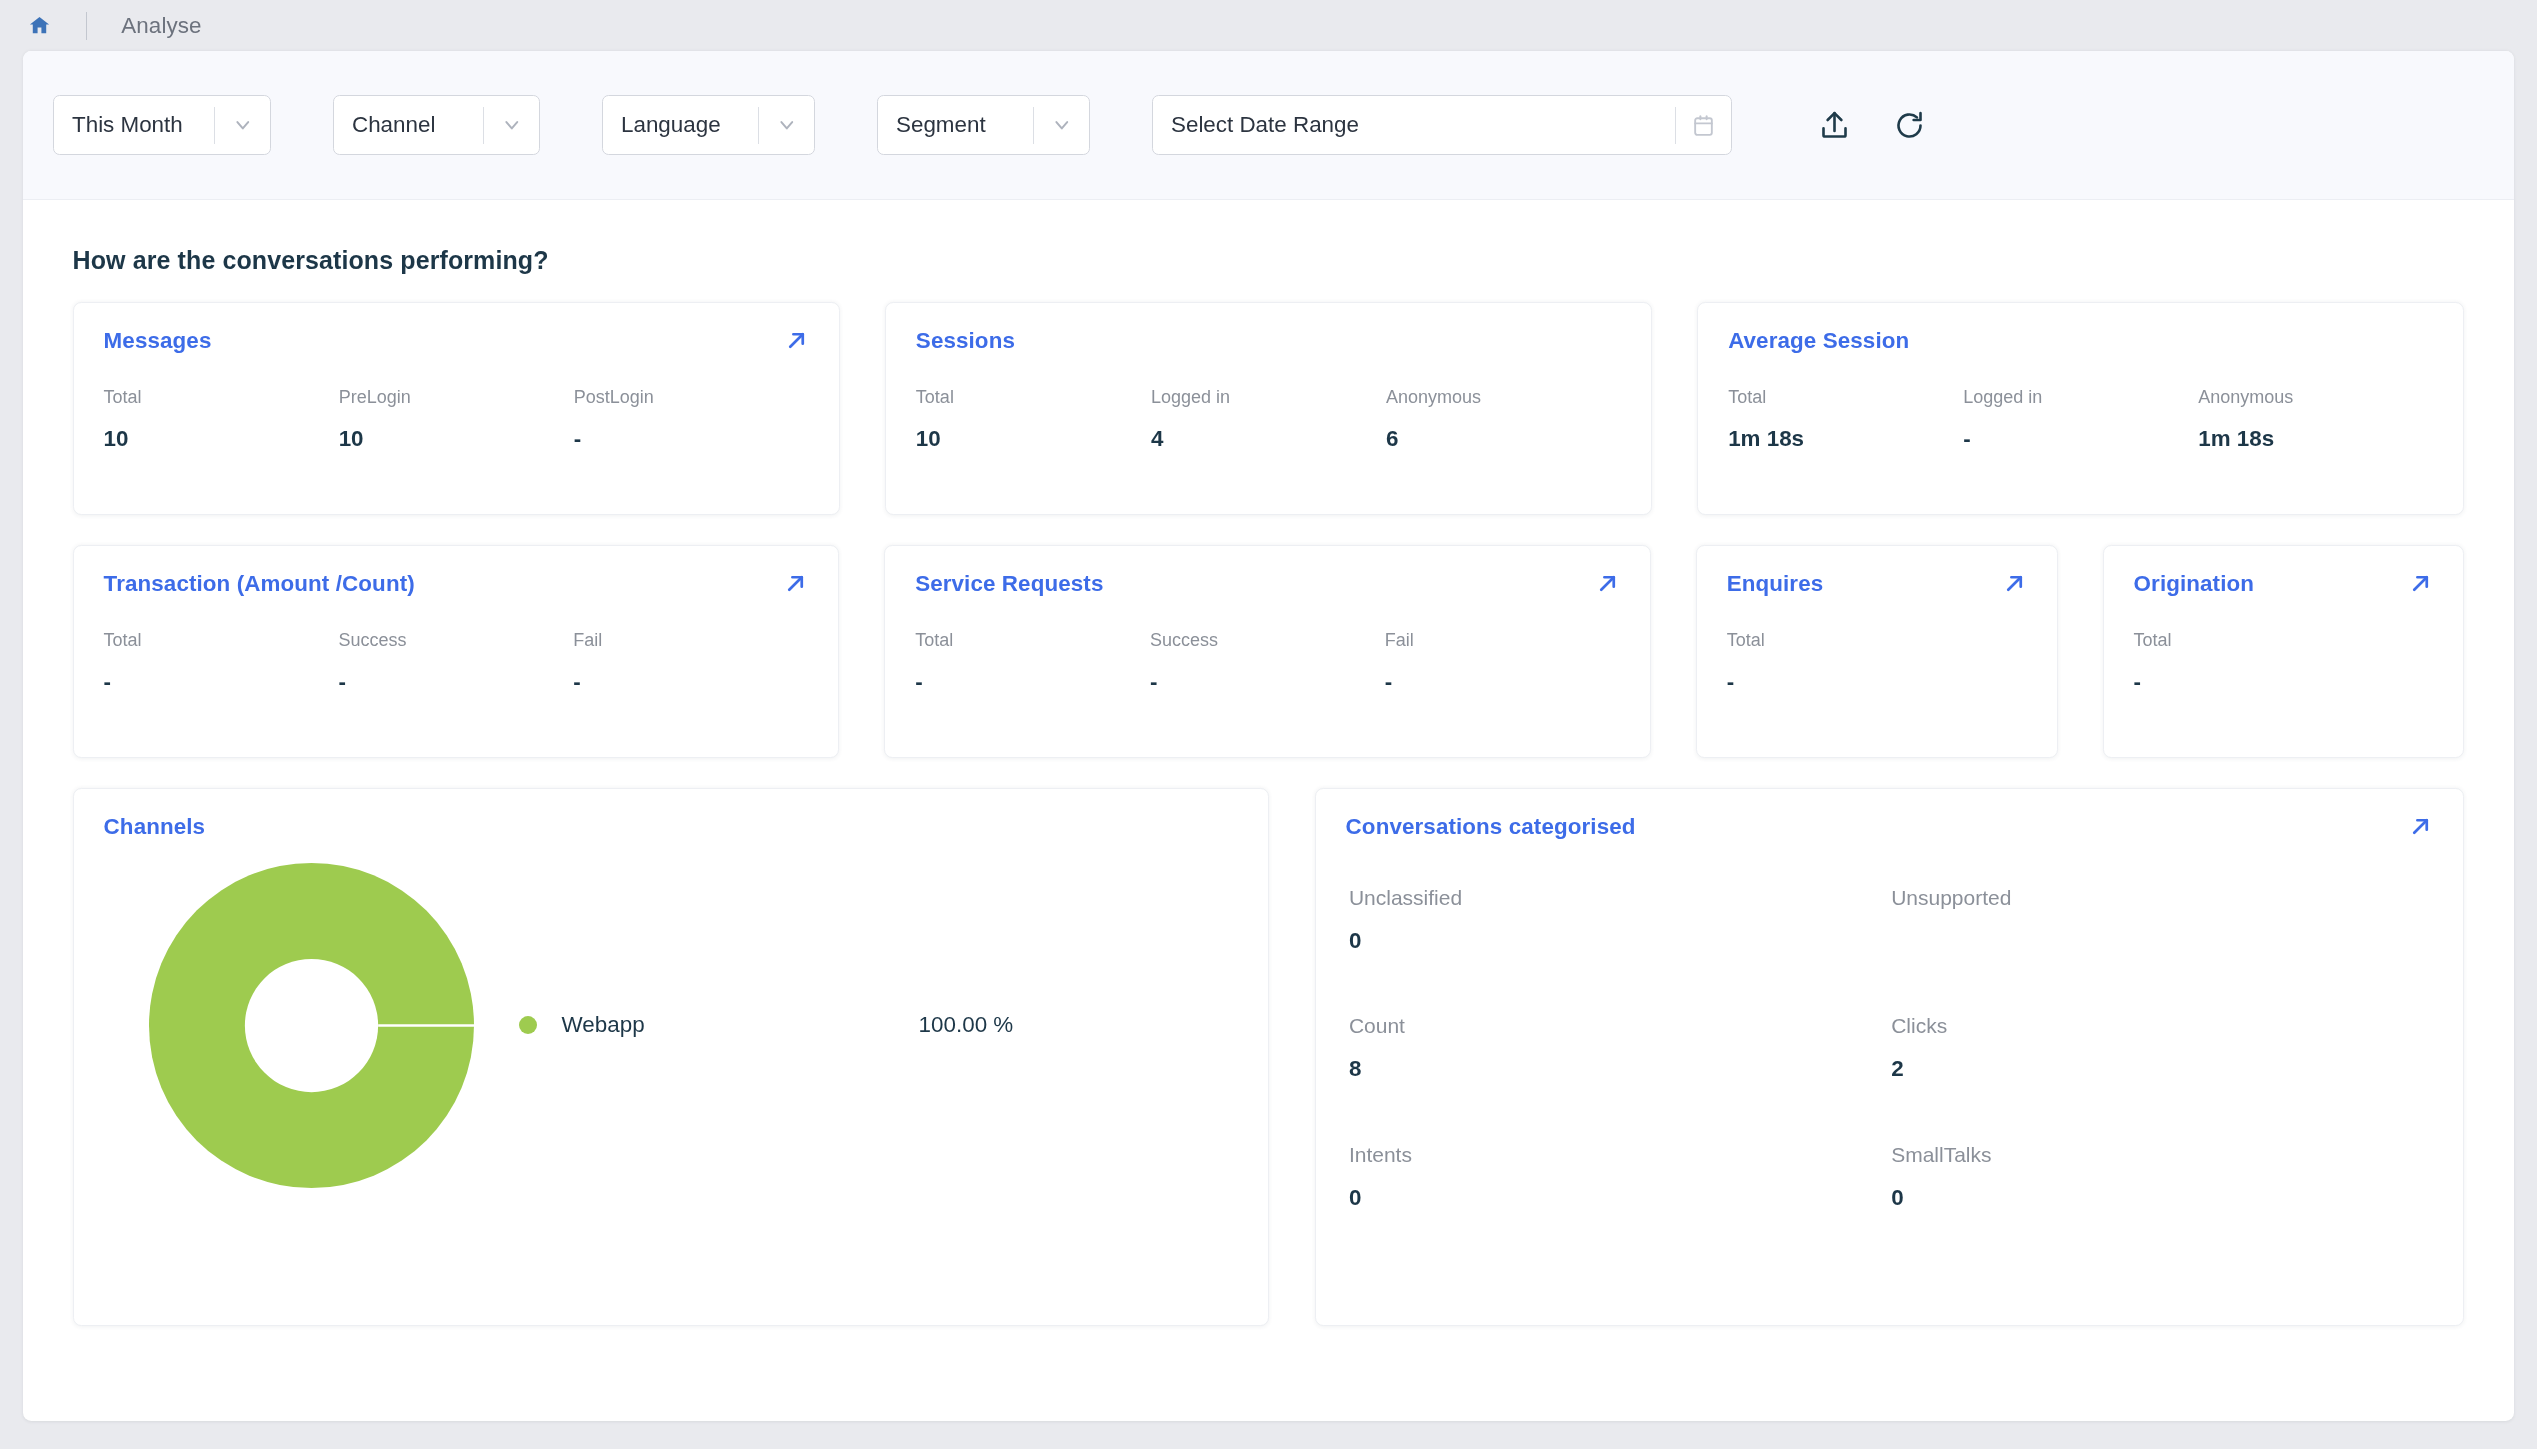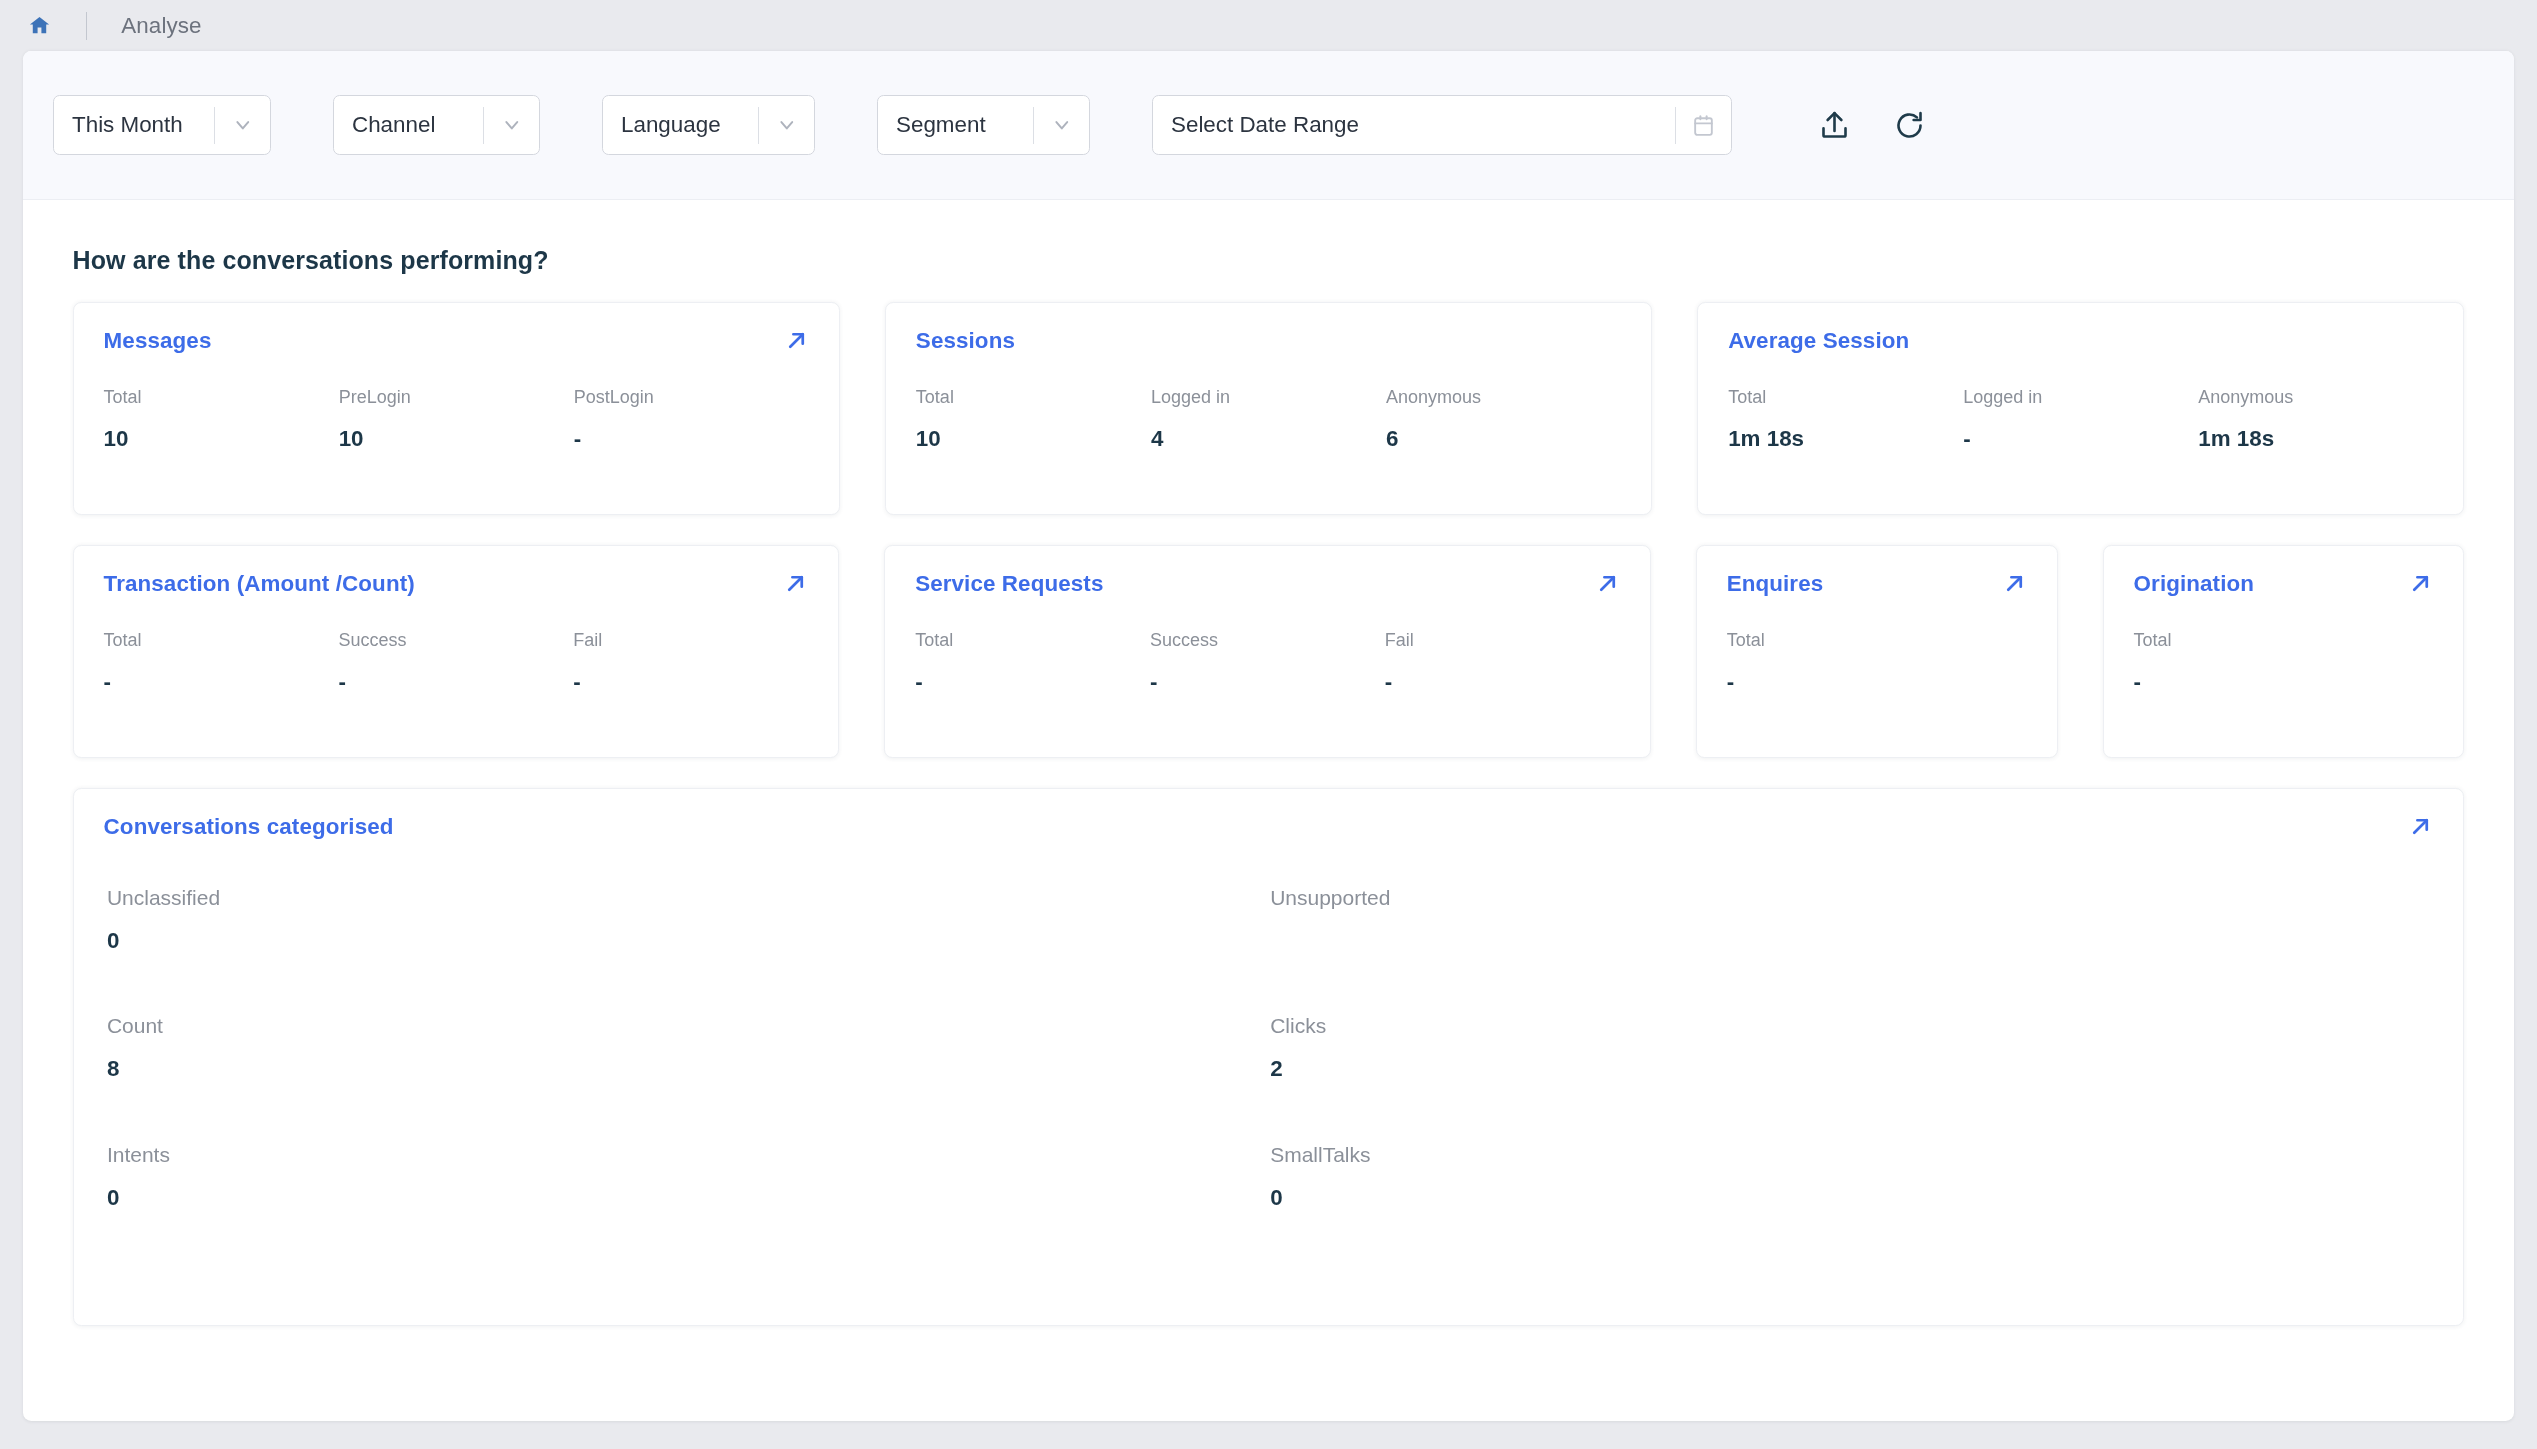--- a/index.html
+++ b/index.html
@@ -556,20 +556,41 @@
             <div class="metric">
               <div class="m-label">Total</div>
               <div class="m-value">-</div>
             </div>
           </div>
         </div>
       </div>
 
       <div class="bottom-row">
 
+        <div class="chart-card">
+          <div class="card-head">
+            <span class="card-title">Channels</span>
+          </div>
+          <div class="donut-area">
+            <div class="donut-wrap">
+              <svg width="325" height="325" viewBox="0 0 200 200">
+                <circle cx="100" cy="100" r="100" fill="#9ecb4f"></circle>
+                <circle cx="100" cy="100" r="41" fill="#ffffff"></circle>
+                <line x1="141" y1="100" x2="200" y2="100" stroke="#ffffff" stroke-width="1.6"></line>
+              </svg>
+            </div>
+            <div class="legend">
+              <div class="legend-row">
+                <span class="legend-dot" style="background:#9ecb4f"></span>
+                <span class="legend-name">Webapp</span>
+                <span class="legend-pct">100.00 %</span>
+              </div>
+            </div>
+          </div>
+        </div>
 
         <div class="cat-card">
           <div class="card-head">
             <span class="card-title">Conversations categorised</span>
             <span class="arrow-ic">
               <svg width="25" height="25" viewBox="0 0 24 24" fill="none" stroke="currentColor" stroke-width="2.6" stroke-linecap="round" stroke-linejoin="round">
                   <line x1="6" y1="18" x2="18" y2="6"></line>
                   <polyline points="9 6 18 6 18 15"></polyline>
                 </svg>
             </span>

